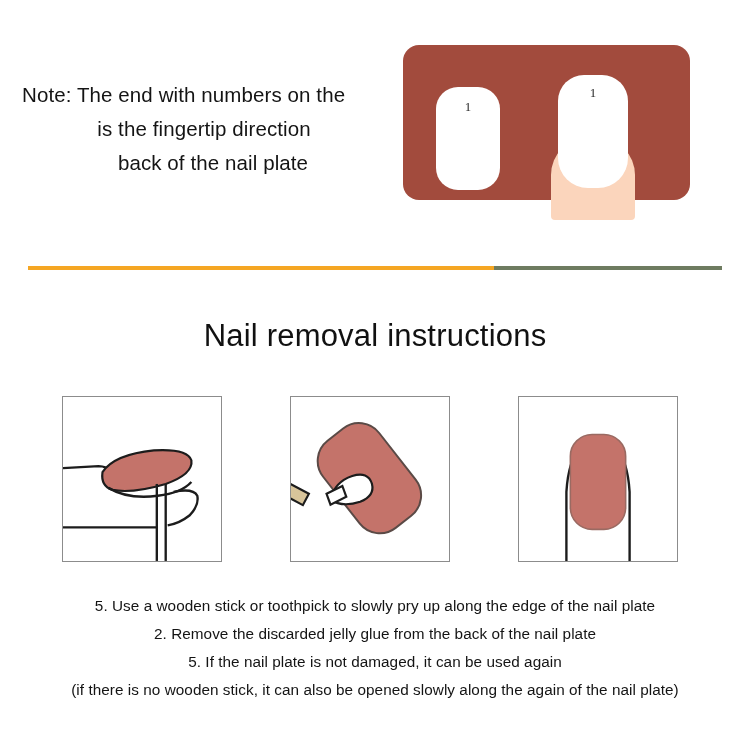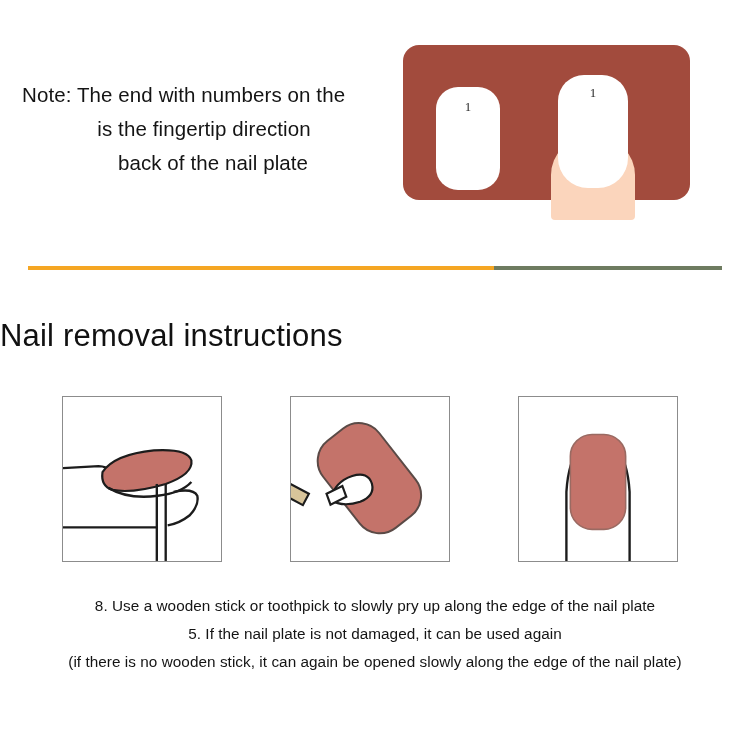--- a/index.html
+++ b/index.html
@@ -119,20 +119,21 @@
     height: 100%;
     background: #6E7B60;
   }
 
   
   .section-title {
     position: absolute;
     left: 0;
     top: 318px;
     width: 750px;
+    text-align: center;
     font-size: 31px;
     color: #111111;
     letter-spacing: 0.2px;
   }
 
   
   .panels {
     position: absolute;
     left: 0;
     top: 396px;
@@ -243,16 +244,17 @@
       <path d="M48,166 L48,96 Q50,64 62,52" fill="none" stroke="#1c1c1c" stroke-width="2.4"></path>
       <path d="M112,166 L112,96 Q110,64 98,52" fill="none" stroke="#1c1c1c" stroke-width="2.4"></path>
 
       <rect x="52" y="38" width="56" height="96" rx="22" ry="22" fill="#C4736A" stroke="#9a6a62" stroke-width="1.6"></rect>
     </svg>
   </div>
 
 </div>
 
 <div class="steps">
-  <div class="step-line">8. Use a wooden stick or toothpick to slowly pry up along the edge of the nail plate</div>
+  <div class="step-line">5. Use a wooden stick or toothpick to slowly pry up along the edge of the nail plate</div>
+  <div class="step-line">2. Remove the discarded jelly glue from the back of the nail plate</div>
   <div class="step-line">5. If the nail plate is not damaged, it can be used again</div>
-  <div class="step-line">(if there is no wooden stick, it can again be opened slowly along the edge of the nail plate)</div>
+  <div class="step-line">(if there is no wooden stick, it can also be opened slowly along the again of the nail plate)</div>
 </div>
 
 </body></html>

